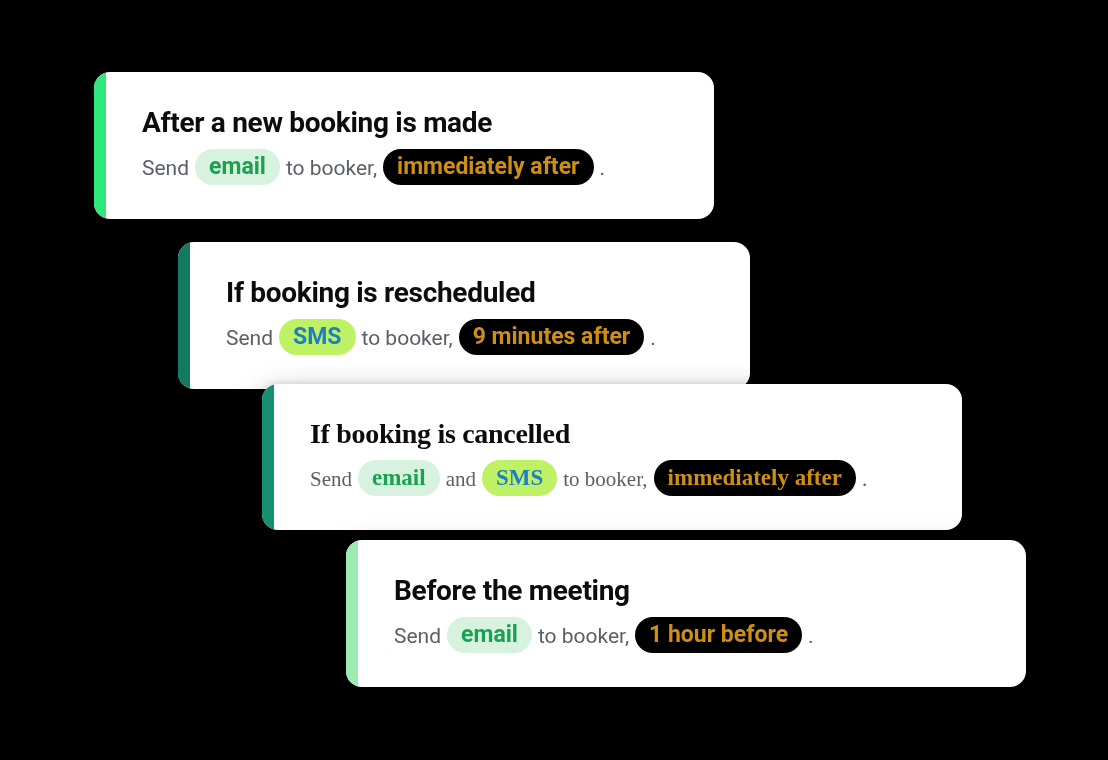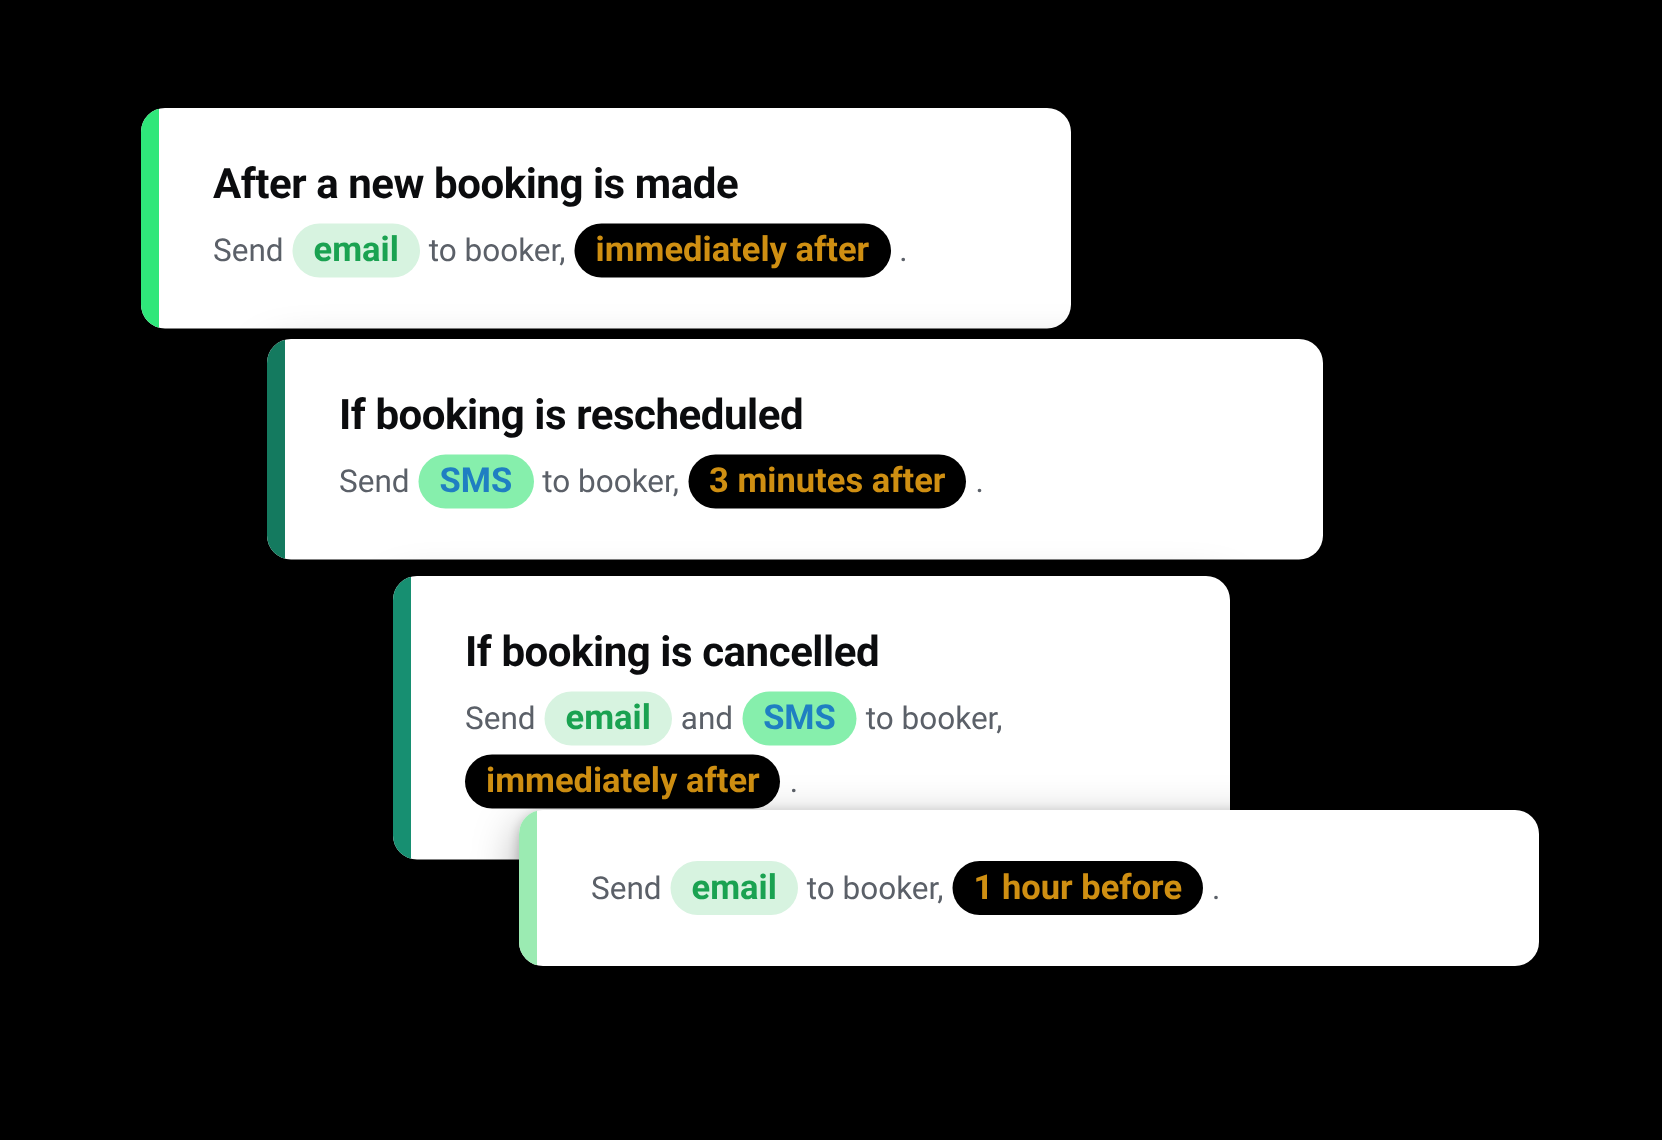--- a/index.html
+++ b/index.html
@@ -60,35 +60,35 @@
       font-weight: 700;
       font-size: 23px;
       line-height: 1.4;
       white-space: nowrap;
     }
     .chip.green {
       background: #d7f3e0;
       color: #1aa251;
     }
     .chip.blue {
-      background: #86efac;
+      background: #bef264;
       color: #1f7fc2;
     }
     .chip.amber {
       background: #000000;
       color: #cf8f12;
     }
     .plain {
       color: #5b6068;
     }
 
     
     #card-1 { left: 94px;  top: 72px;  width: 620px; z-index: 1; }
-    #card-2 { left: 178px; top: 226px; width: 704px; z-index: 2; }
-    #card-3 { left: 262px; top: 384px; width: 558px; z-index: 3; }
+    #card-2 { left: 178px; top: 242px; width: 572px; z-index: 2; }
+    #card-3 { left: 262px; top: 384px; width: 700px; z-index: 3; font-family: Liberation Serif, serif; }
     #card-4 { left: 346px; top: 540px; width: 680px; z-index: 4; }
   </style>
 </head>
 <body>
 
 <div id="card-1" class="card accent-bright">
   <div class="card-title">After a new booking is made</div>
   <div class="card-line">
     <span class="plain">Send</span>
     <span class="chip green">email</span>
@@ -97,39 +97,40 @@
     <span class="plain">.</span>
   </div>
 </div>
 
 <div id="card-2" class="card accent-mid">
   <div class="card-title">If booking is rescheduled</div>
   <div class="card-line">
     <span class="plain">Send</span>
     <span class="chip blue">SMS</span>
     <span class="plain">to booker,</span>
-    <span class="chip amber">3 minutes after</span>
+    <span class="chip amber">9 minutes after</span>
     <span class="plain">.</span>
   </div>
 </div>
 
 <div id="card-3" class="card accent-dark">
   <div class="card-title">If booking is cancelled</div>
   <div class="card-line">
     <span class="plain">Send</span>
     <span class="chip green">email</span>
     <span class="plain">and</span>
     <span class="chip blue">SMS</span>
     <span class="plain">to booker,</span>
     <span class="chip amber">immediately after</span>
     <span class="plain">.</span>
   </div>
 </div>
 
 <div id="card-4" class="card accent-light">
+  <div class="card-title">Before the meeting</div>
   <div class="card-line">
     <span class="plain">Send</span>
     <span class="chip green">email</span>
     <span class="plain">to booker,</span>
     <span class="chip amber">1 hour before</span>
     <span class="plain">.</span>
   </div>
 </div>
 
 </body></html>

